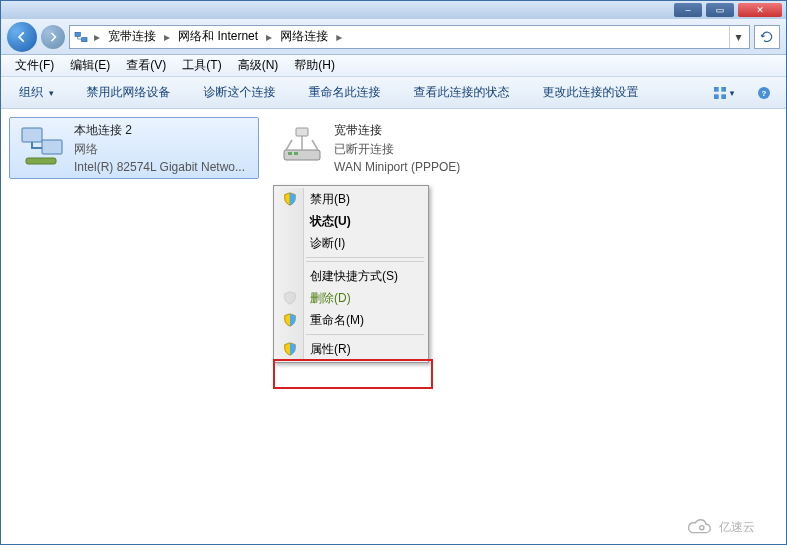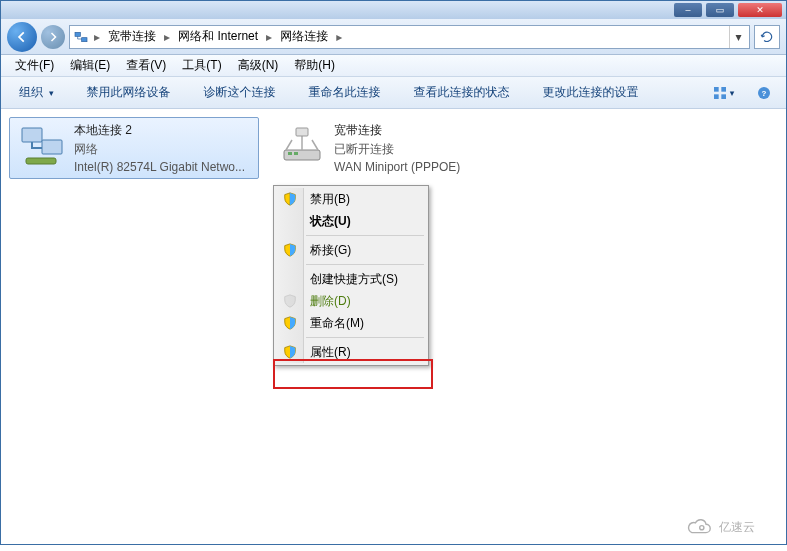--- a/index.html
+++ b/index.html
@@ -188,30 +188,24 @@
             <path d="M8 1l6 2v4c0 4-3 7-6 8-3-1-6-4-6-8V3z" fill="#fc0" stroke="#a80"></path>
             <path d="M8 1v14" stroke="#06c" stroke-width="0.5"></path>
             <path d="M8 1l6 2v4c0 4-3 7-6 8z" fill="#4af"></path>
           </svg>
         </span>
       <span>禁用(B)</span>
     </div>
     <div class="ctx-item bold">
       <span>状态(U)</span>
     </div>
+    <div class="ctx-item">
+      <span>诊断(I)</span>
+    </div>
     <div class="ctx-sep"></div>
-    <div class="ctx-item">
-      <span class="ctx-shield">
-          <svg viewBox="0 0 16 16" width="14" height="14">
-            <path d="M8 1l6 2v4c0 4-3 7-6 8-3-1-6-4-6-8V3z" fill="#fc0" stroke="#a80"></path>
-            <path d="M8 1l6 2v4c0 4-3 7-6 8z" fill="#4af"></path>
-          </svg>
-        </span>
-      <span>桥接(G)</span>
-    </div>
     <div class="ctx-sep"></div>
     <div class="ctx-item">
       <span>创建快捷方式(S)</span>
     </div>
     <div class="ctx-item disabled">
       <span class="ctx-shield" style="opacity:.4">
           <svg viewBox="0 0 16 16" width="14" height="14">
             <path d="M8 1l6 2v4c0 4-3 7-6 8-3-1-6-4-6-8V3z" fill="#ccc" stroke="#999"></path>
           </svg>
         </span>

